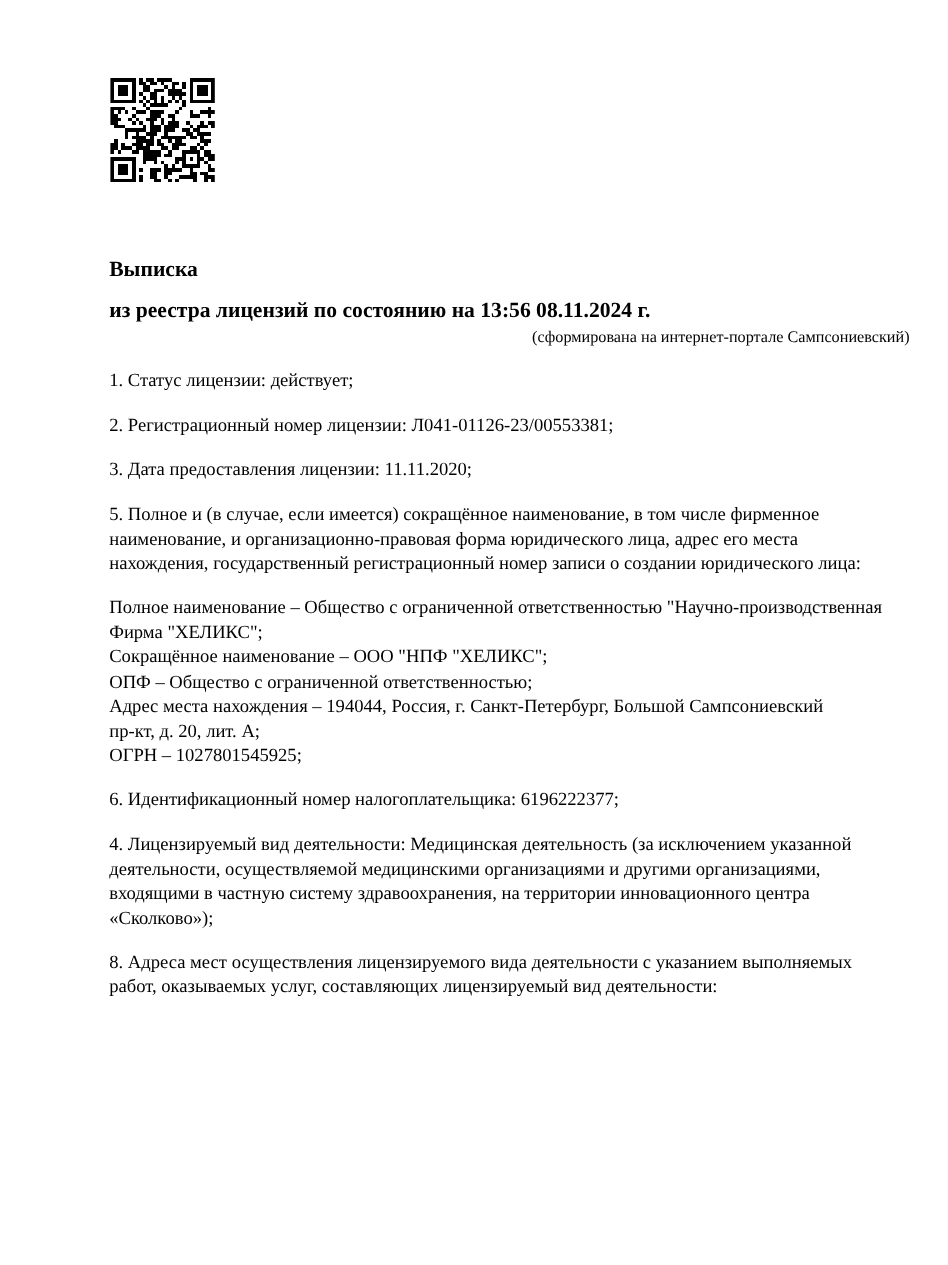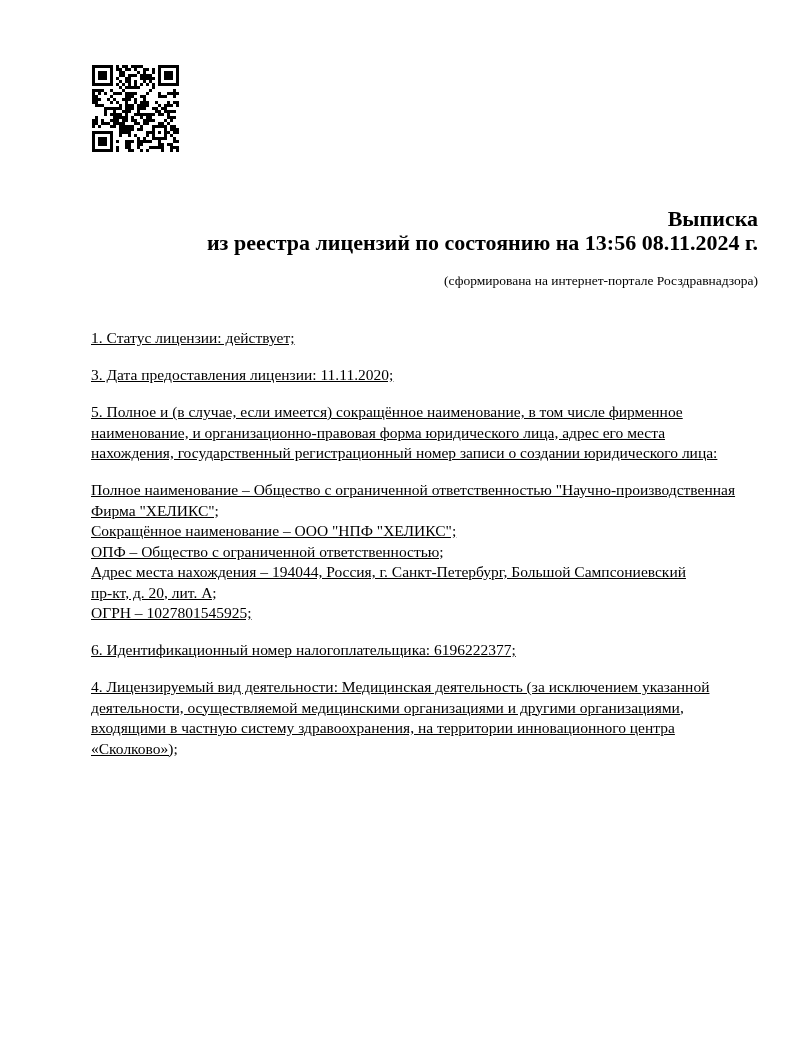--- a/index.html
+++ b/index.html
@@ -26,41 +26,40 @@
     top: 65px;
     width: 87px;
     height: 87px;
   }
   .qr svg { display: block; }
   .doc-title {
     position: absolute;
     left: 91px;
     top: 207px;
     width: 667px;
-    text-align: right;
-    font-size: 22px;
+    text-align: left;
+    font-size: 18px;
     font-weight: bold;
-    line-height: 24px;
+    line-height: 34px;
     white-space: pre-line;
   }
   .doc-subtitle {
     position: absolute;
     left: 91px;
     top: 273px;
     width: 667px;
     text-align: right;
     font-size: 13.5px;
     line-height: 16px;
   }
   .doc-body {
     position: absolute;
     left: 91px;
-    top: 328px;
+    top: 308px;
     width: 680px;
-    text-decoration: underline;
   }
   .doc-body p {
     margin: 0 0 16.5px 0;
     font-size: 15.5px;
     line-height: 20.5px;
     white-space: pre;
     text-align: left;
   }
 </style>
 </head>
@@ -485,35 +484,38 @@
         <rect x="54" y="84" width="3" height="3"></rect>
         <rect x="69" y="84" width="3" height="3"></rect>
         <rect x="78" y="84" width="3" height="3"></rect>
         <rect x="84" y="84" width="3" height="3"></rect>
       </svg>
   </div>
 
   <div class="doc-title">Выписка
 из реестра лицензий по состоянию на 13:56 08.11.2024 г.</div>
 
-  <div class="doc-subtitle">(сформирована на интернет-портале Росздравнадзора)</div>
+  <div class="doc-subtitle">(сформирована на интернет-портале Сампсониевский)</div>
 
   <div class="doc-body">
     <p>1. Статус лицензии: действует;</p>
+    <p>2. Регистрационный номер лицензии: Л041-01126-23/00553381;</p>
     <p>3. Дата предоставления лицензии: 11.11.2020;</p>
     <p>5. Полное и (в случае, если имеется) сокращённое наименование, в том числе фирменное
 наименование, и организационно-правовая форма юридического лица, адрес его места
 нахождения, государственный регистрационный номер записи о создании юридического лица:</p>
     <p>Полное наименование – Общество с ограниченной ответственностью "Научно-производственная
 Фирма "ХЕЛИКС";
 Сокращённое наименование – ООО "НПФ "ХЕЛИКС";
 ОПФ – Общество с ограниченной ответственностью;
 Адрес места нахождения – 194044, Россия, г. Санкт-Петербург, Большой Сампсониевский
 пр-кт, д. 20, лит. А;
 ОГРН – 1027801545925;</p>
     <p>6. Идентификационный номер налогоплательщика: 6196222377;</p>
     <p>4. Лицензируемый вид деятельности: Медицинская деятельность (за исключением указанной
 деятельности, осуществляемой медицинскими организациями и другими организациями,
 входящими в частную систему здравоохранения, на территории инновационного центра
 «Сколково»);</p>
+    <p>8. Адреса мест осуществления лицензируемого вида деятельности с указанием выполняемых
+работ, оказываемых услуг, составляющих лицензируемый вид деятельности:</p>
   </div>
 
 </div>
 
 </body></html>

